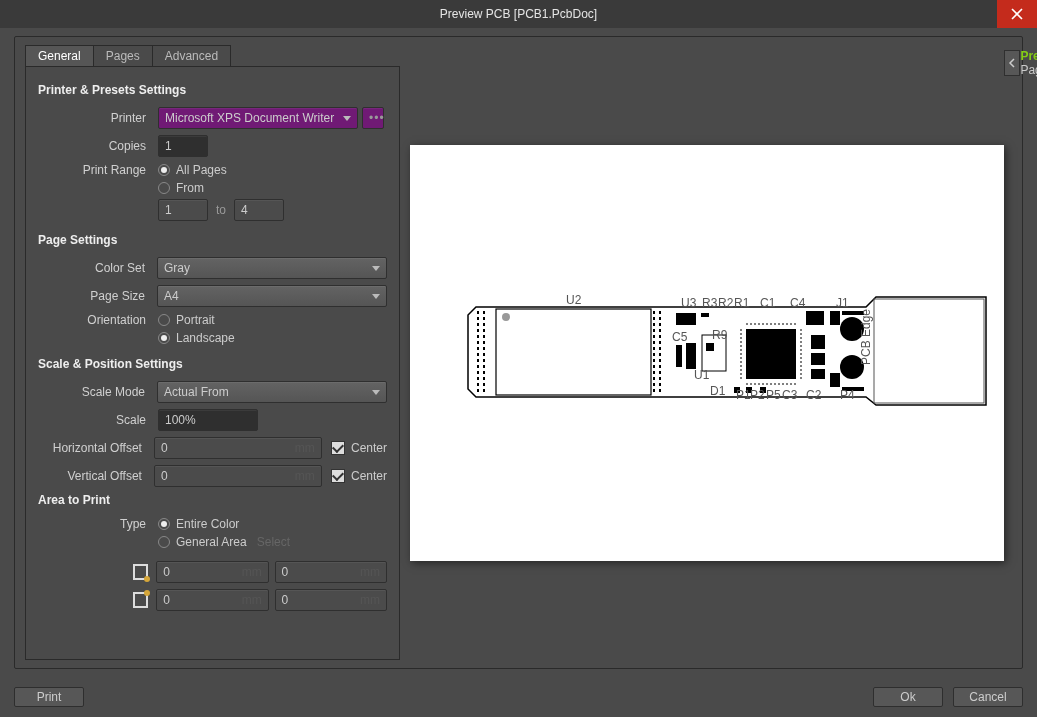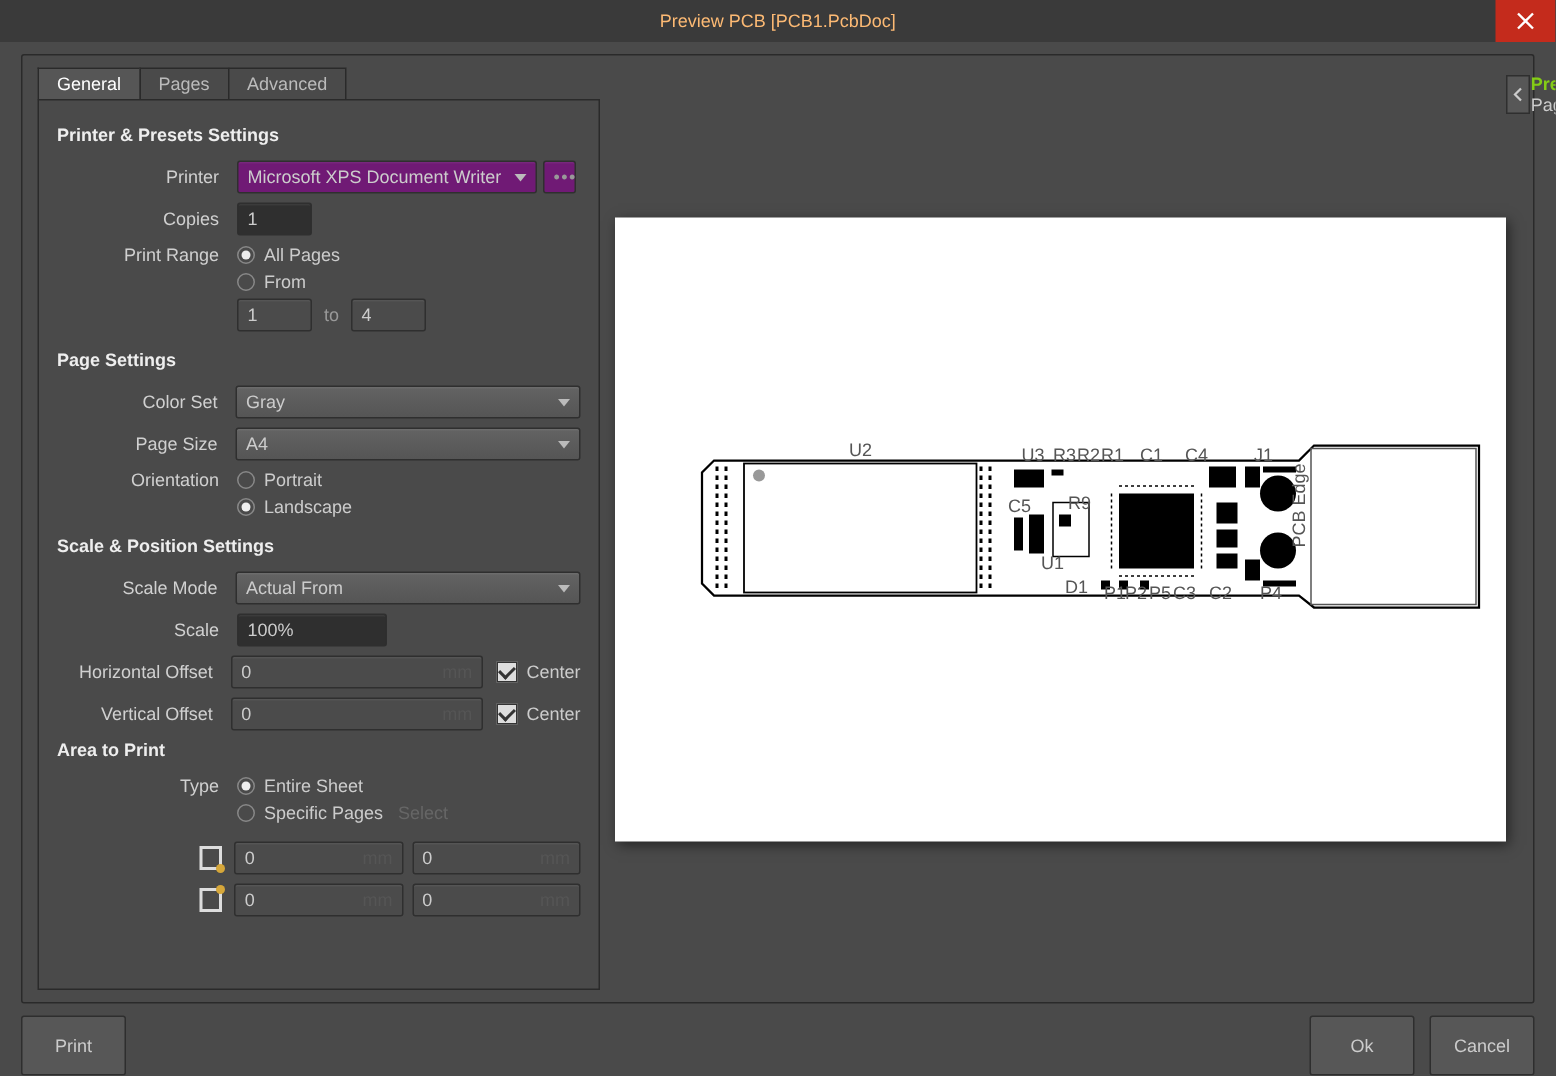--- a/index.html
+++ b/index.html
@@ -1,18 +1,18 @@
 <!DOCTYPE html>
 <html><head>
 <meta charset="utf-8">
 <style>
   *{box-sizing:border-box;margin:0;padding:0;font-family:"Segoe UI",Arial,sans-serif;font-size:12px;color:#ccc;}
   body{background:#4a4a4a;width:1037px;height:717px;overflow:hidden;}
   .titlebar{height:28px;background:#3a3a3a;display:flex;align-items:center;justify-content:center;position:relative;}
-  .titlebar .title{color:#fdba74;}
+  .titlebar .title{color:#e5e5e5;}
   .closebtn{position:absolute;right:0;top:0;width:40px;height:28px;background:#c42b1c;display:flex;align-items:center;justify-content:center;cursor:pointer;}
   .closebtn svg{width:12px;height:12px;}
   .outer{padding:8px 14px;height:calc(100% - 28px - 40px);}
   .frame{border:1px solid #2a2a2a;border-radius:2px;height:100%;padding:8px 10px;display:flex;gap:10px;}
   .tabs{display:flex;gap:0;}
   .tab{padding:3px 12px;border:1px solid #2a2a2a;background:#4a4a4a;color:#bbb;cursor:pointer;margin-right:-1px;}
   .tab.active{background:#565656;color:#fff;border-bottom:1px solid #565656;}
   .leftpanel{width:375px;display:flex;flex-direction:column;}
   .panelbody{border:1px solid #2a2a2a;height:100%;padding:10px 12px;background:#4a4a4a;margin-top:-1px;}
   .section-title{font-weight:700;color:#eee;margin:6px 0 10px 0;}
@@ -36,21 +36,21 @@
   .sqicon::after{content:"";position:absolute;width:6px;height:6px;background:#d6a73a;border-radius:50%;}
   .sqicon.tl::after{right:-4px;bottom:-4px;}
   .sqicon.br::after{right:-4px;top:-4px;}
   .rightpanel{flex:1;display:flex;flex-direction:row;}
   .preview-area{flex:1;display:flex;align-items:center;justify-content:center;}
   .page{width:594px;height:416px;background:#fff;box-shadow:2px 2px 8px rgba(0,0,0,.5);position:relative;}
   .navrow{display:flex;align-items:center;justify-content:space-between;height:28px;margin-top:4px;}
   .navbtn{width:26px;height:26px;background:#575757;border:1px solid #2f2f2f;display:flex;align-items:center;justify-content:center;cursor:pointer;}
   .navbtn svg{width:10px;height:10px;}
   .btnbar{height:40px;display:flex;align-items:center;justify-content:space-between;padding:0 14px;}
-  .btn{min-width:70px;height:40px;background:#575757;border:1px solid #2e2e2e;display:flex;align-items:center;justify-content:center;padding:0 14px;cursor:pointer;border-radius:2px;}
+  .btn{min-width:70px;height:20px;background:#575757;border:1px solid #2e2e2e;display:flex;align-items:center;justify-content:center;padding:0 14px;cursor:pointer;border-radius:2px;}
   .rightbtns{display:flex;gap:10px;margin-left:26px;}
   .pcb{position:absolute;left:56px;top:150px;width:530px;height:115px;}
 </style>
 </head>
 <body>
 
 <div class="titlebar">
   <span class="title">Preview PCB [PCB1.PcbDoc]</span>
   <div class="closebtn">
     <svg viewBox="0 0 12 12">
@@ -178,25 +178,25 @@
             <span>Center</span>
         </div>
 
         <div class="section-title">Area to Print</div>
 
         <div class="row" style="align-items:flex-start">
           <div class="lab">Type</div>
           <div>
             <div class="row" style="margin-bottom:4px">
                 <span class="radio on"></span>
-                <span>Entire Sheet</span>
+                <span>Entire Color</span>
               </div>
             <div class="row">
                 <span class="radio"></span>
-                <span>Specific Pages</span>
+                <span>General Area</span>
               <span style="margin-left:10px;color:#666">Select</span>
               </div>
           </div>
         </div>
         <div class="row">
           <div style="width:98px"></div>
           <span class="sqicon tl"></span>
           <div class="inp dim u" style="width:116px">
               <span>0</span>
               <span class="unit">mm</span>

